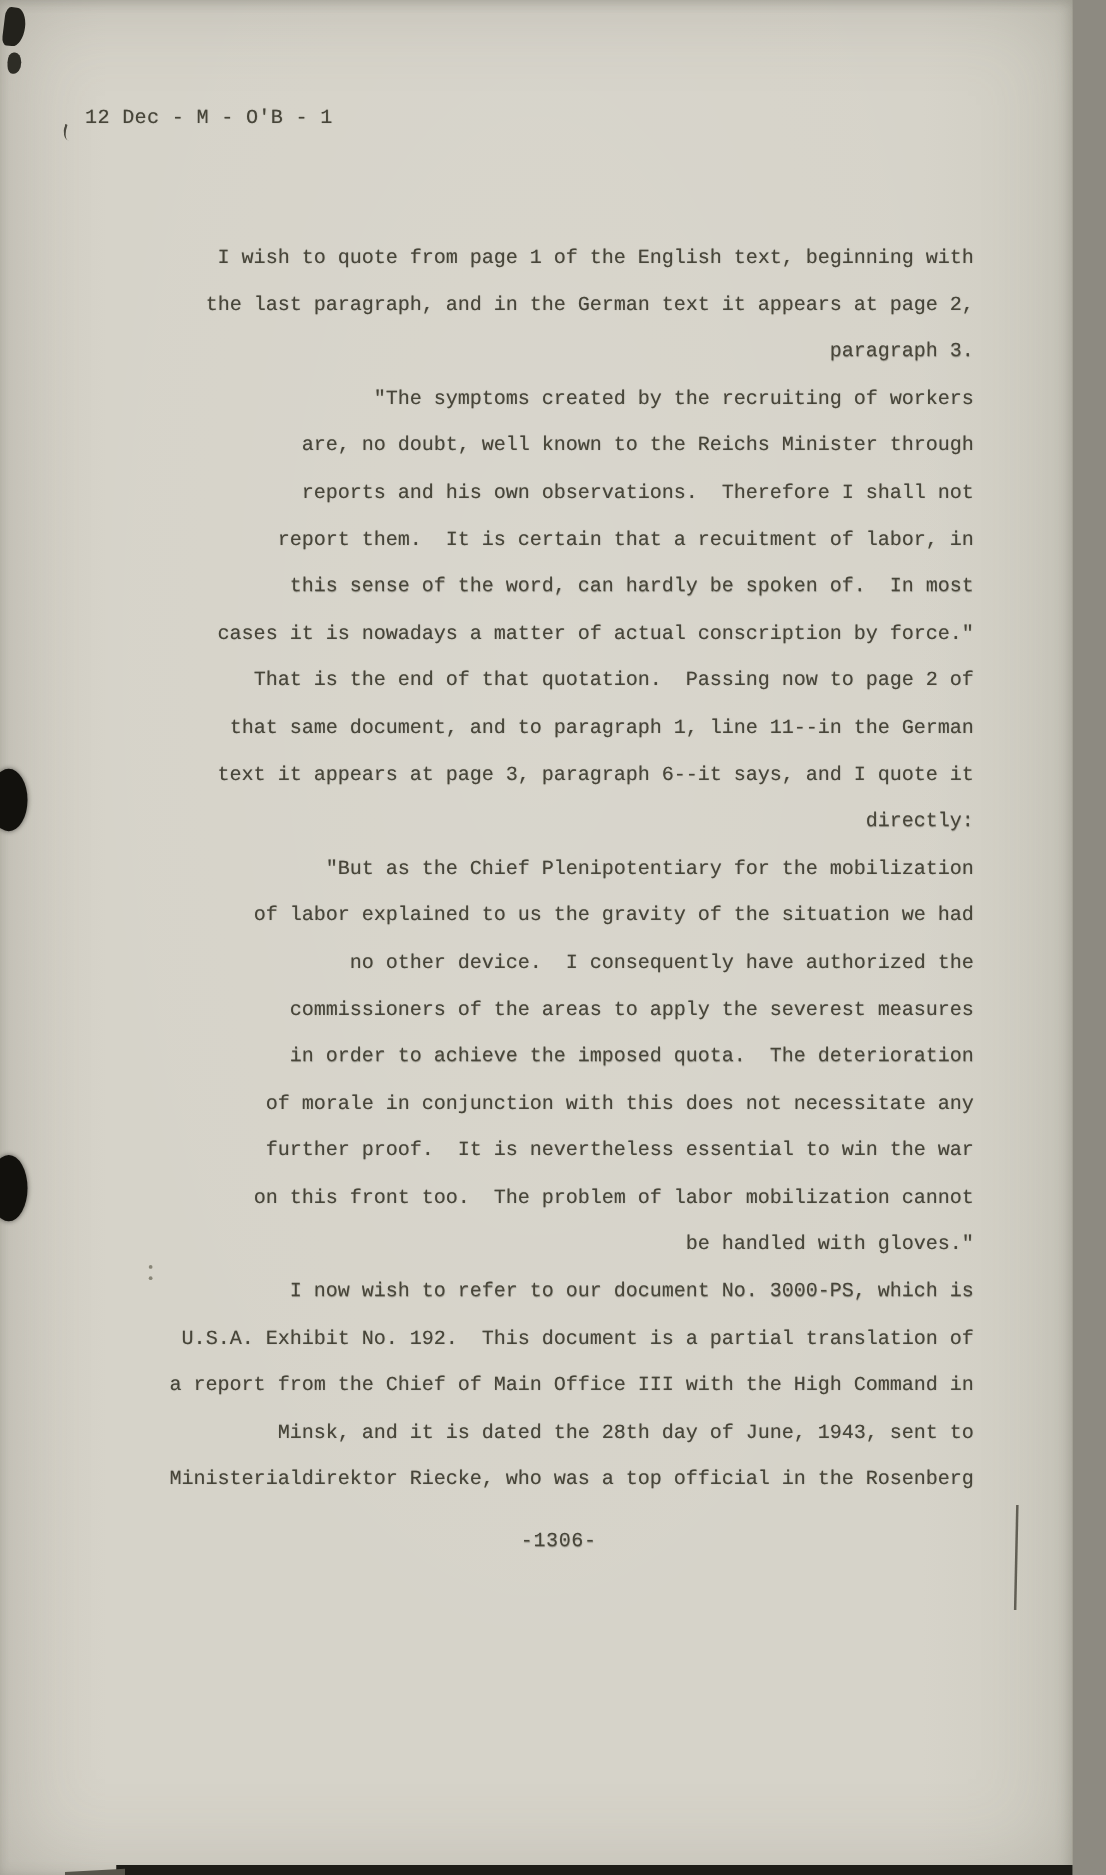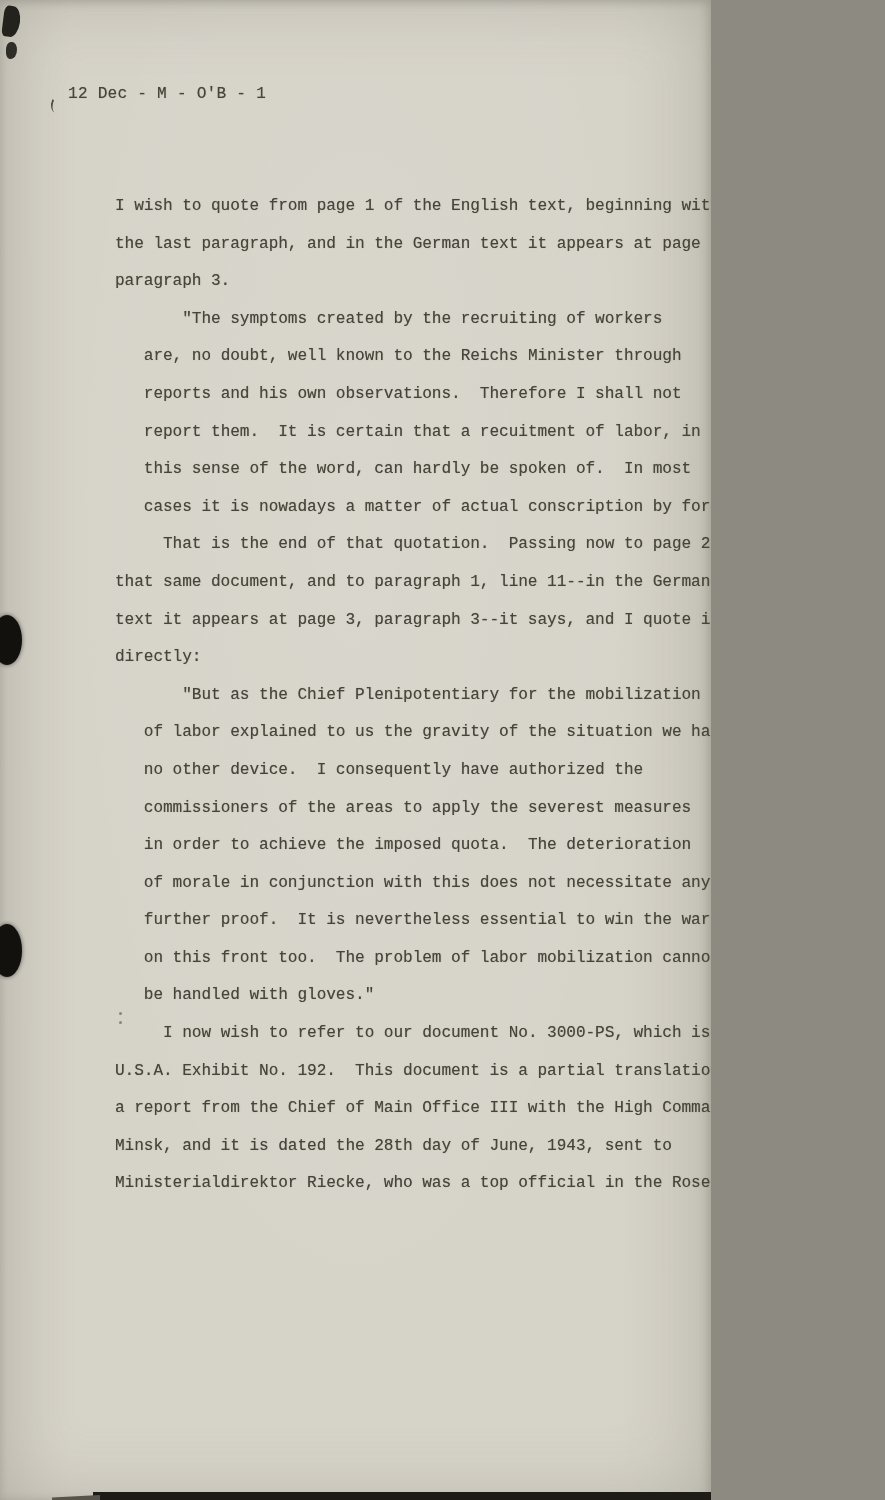--- a/index.html
+++ b/index.html
@@ -4,21 +4,21 @@
 <style>
   * { box-sizing: border-box; }
   html, body { margin: 0; padding: 0; }
   body {
     width: 885px; height: 1500px;
     background: #8d8a81;
     font-family: "Liberation Mono", "DejaVu Sans Mono", monospace;
   }
   .page {
     position: relative;
-    width: 711px; height: 1500px;
+    width: 858px; height: 1500px;
     overflow: hidden;
     color: var(--ink, #474539);
     background:
       radial-gradient(ellipse at 50% 35%, rgba(255,255,255,0.07), rgba(0,0,0,0) 65%),
       linear-gradient(90deg, #cfccc2 0%, #d6d3c9 10%, #d6d3c9 86%, #ceccc1 100%),
       var(--paper, #d5d2c8);
     box-shadow: inset 0 0 70px rgba(115,112,100,0.28),
                 inset -4px 0 10px rgba(95,92,82,0.18),
                 inset 0 3px 8px rgba(95,92,82,0.18);
   }
@@ -30,20 +30,21 @@
   }
   .content {
     position: absolute; top: 188px; left: 115px; width: 664px;
   }
   .para {
     margin: 0;
     white-space: pre-wrap;
     font-size: 16px;
     line-height: 37.6px;
     text-shadow: 0.2px 0.3px 0.7px rgba(62,60,50,0.5);
+    text-align: right;
   }
   .footer {
     margin-top: 12px;
     text-align: center;
     font-size: 16px;
     line-height: 37.6px;
     letter-spacing: 0.5px;
     text-shadow: 0.2px 0.3px 0.7px rgba(62,60,50,0.5);
   }
   
@@ -102,37 +103,38 @@
 the last paragraph, and in the German text it appears at page 2,
 paragraph 3.</p>
     <p class="para">       "The symptoms created by the recruiting of workers
    are, no doubt, well known to the Reichs Minister through
    reports and his own observations.  Therefore I shall not
    report them.  It is certain that a recuitment of labor, in
    this sense of the word, can hardly be spoken of.  In most
    cases it is nowadays a matter of actual conscription by force."</p>
     <p class="para">     That is the end of that quotation.  Passing now to page 2 of
 that same document, and to paragraph 1, line 11--in the German
-text it appears at page 3, paragraph 3--it says, and I quote it
+text it appears at page 3, paragraph 6--it says, and I quote it
 directly:</p>
     <p class="para">       "But as the Chief Plenipotentiary for the mobilization
    of labor explained to us the gravity of the situation we had
    no other device.  I consequently have authorized the
    commissioners of the areas to apply the severest measures
    in order to achieve the imposed quota.  The deterioration
    of morale in conjunction with this does not necessitate any
    further proof.  It is nevertheless essential to win the war
    on this front too.  The problem of labor mobilization cannot
    be handled with gloves."</p>
     <p class="para">     I now wish to refer to our document No. 3000-PS, which is
 U.S.A. Exhibit No. 192.  This document is a partial translation of
 a report from the Chief of Main Office III with the High Command in
 Minsk, and it is dated the 28th day of June, 1943, sent to
 Ministerialdirektor Riecke, who was a top official in the Rosenberg</p>
 
+    <div class="footer">-1306-</div>
   </div>
 
   <div class="artifact blob-top-1"></div>
   <div class="artifact blob-top-2"></div>
   <div class="artifact tick-mark"></div>
   <div class="artifact hole-1"></div>
   <div class="artifact hole-2"></div>
   <div class="artifact line-right"></div>
   <div class="artifact stray-colon"></div>
   <div class="artifact bottom-bar"></div>

